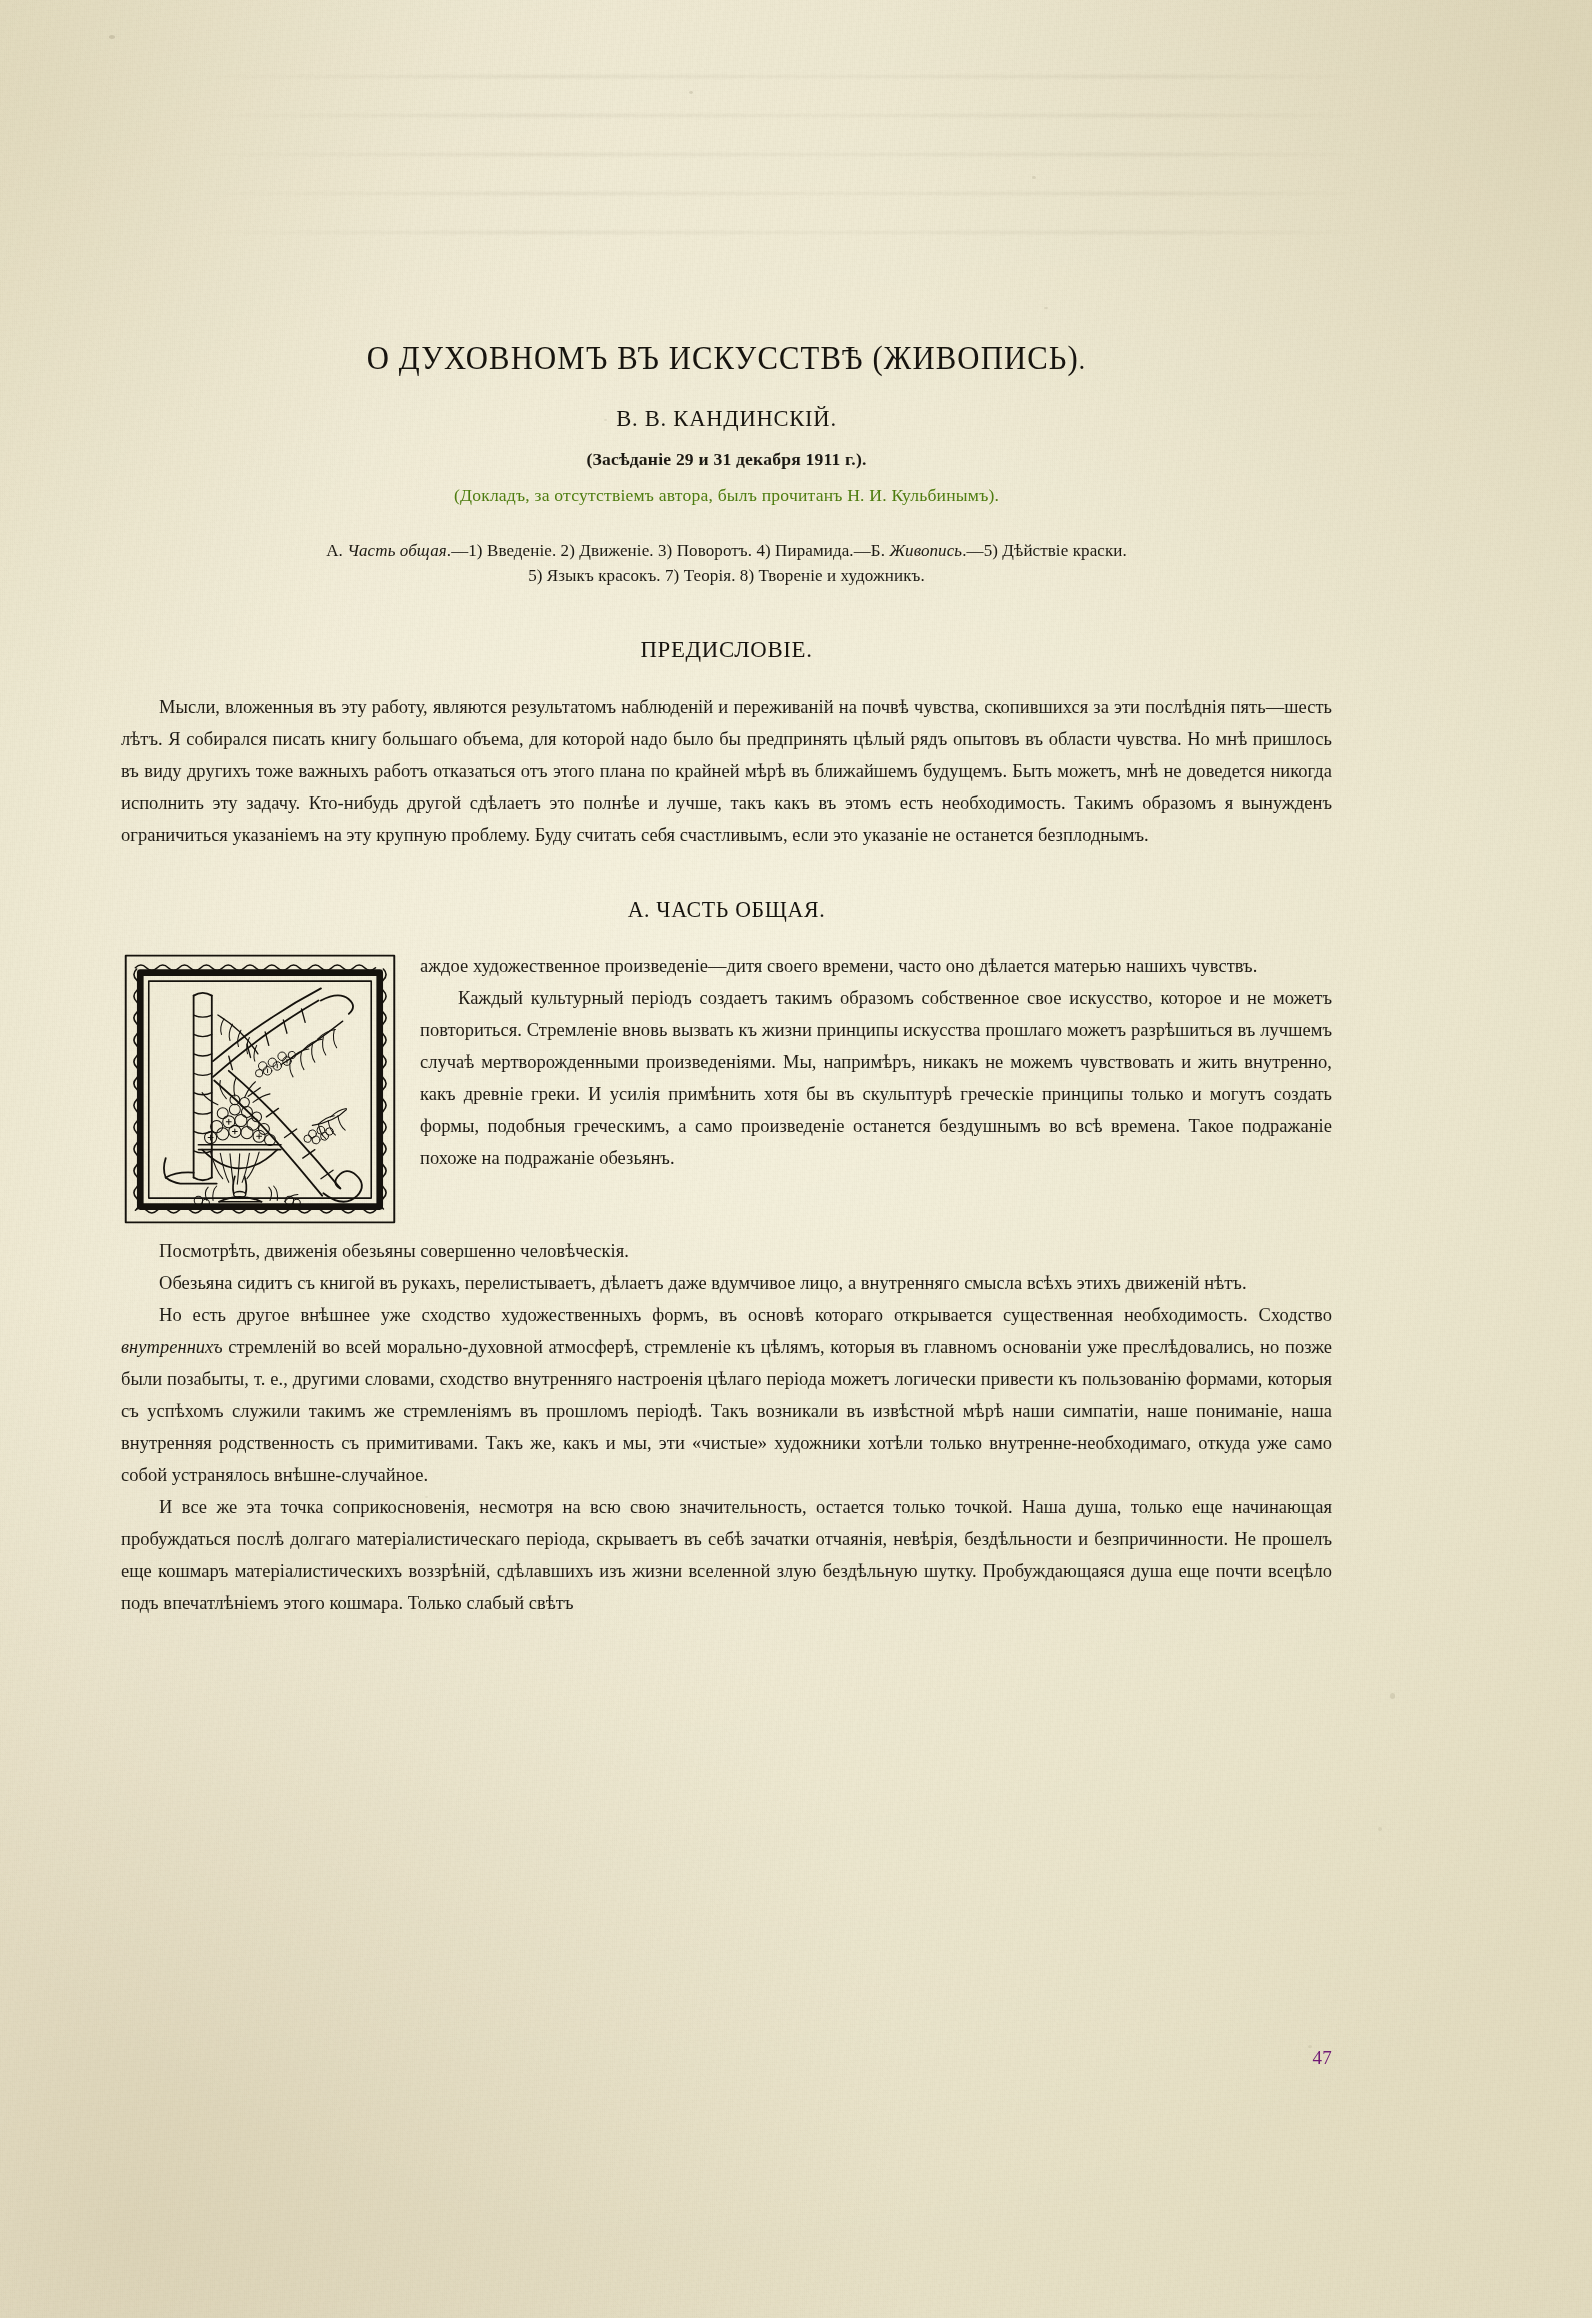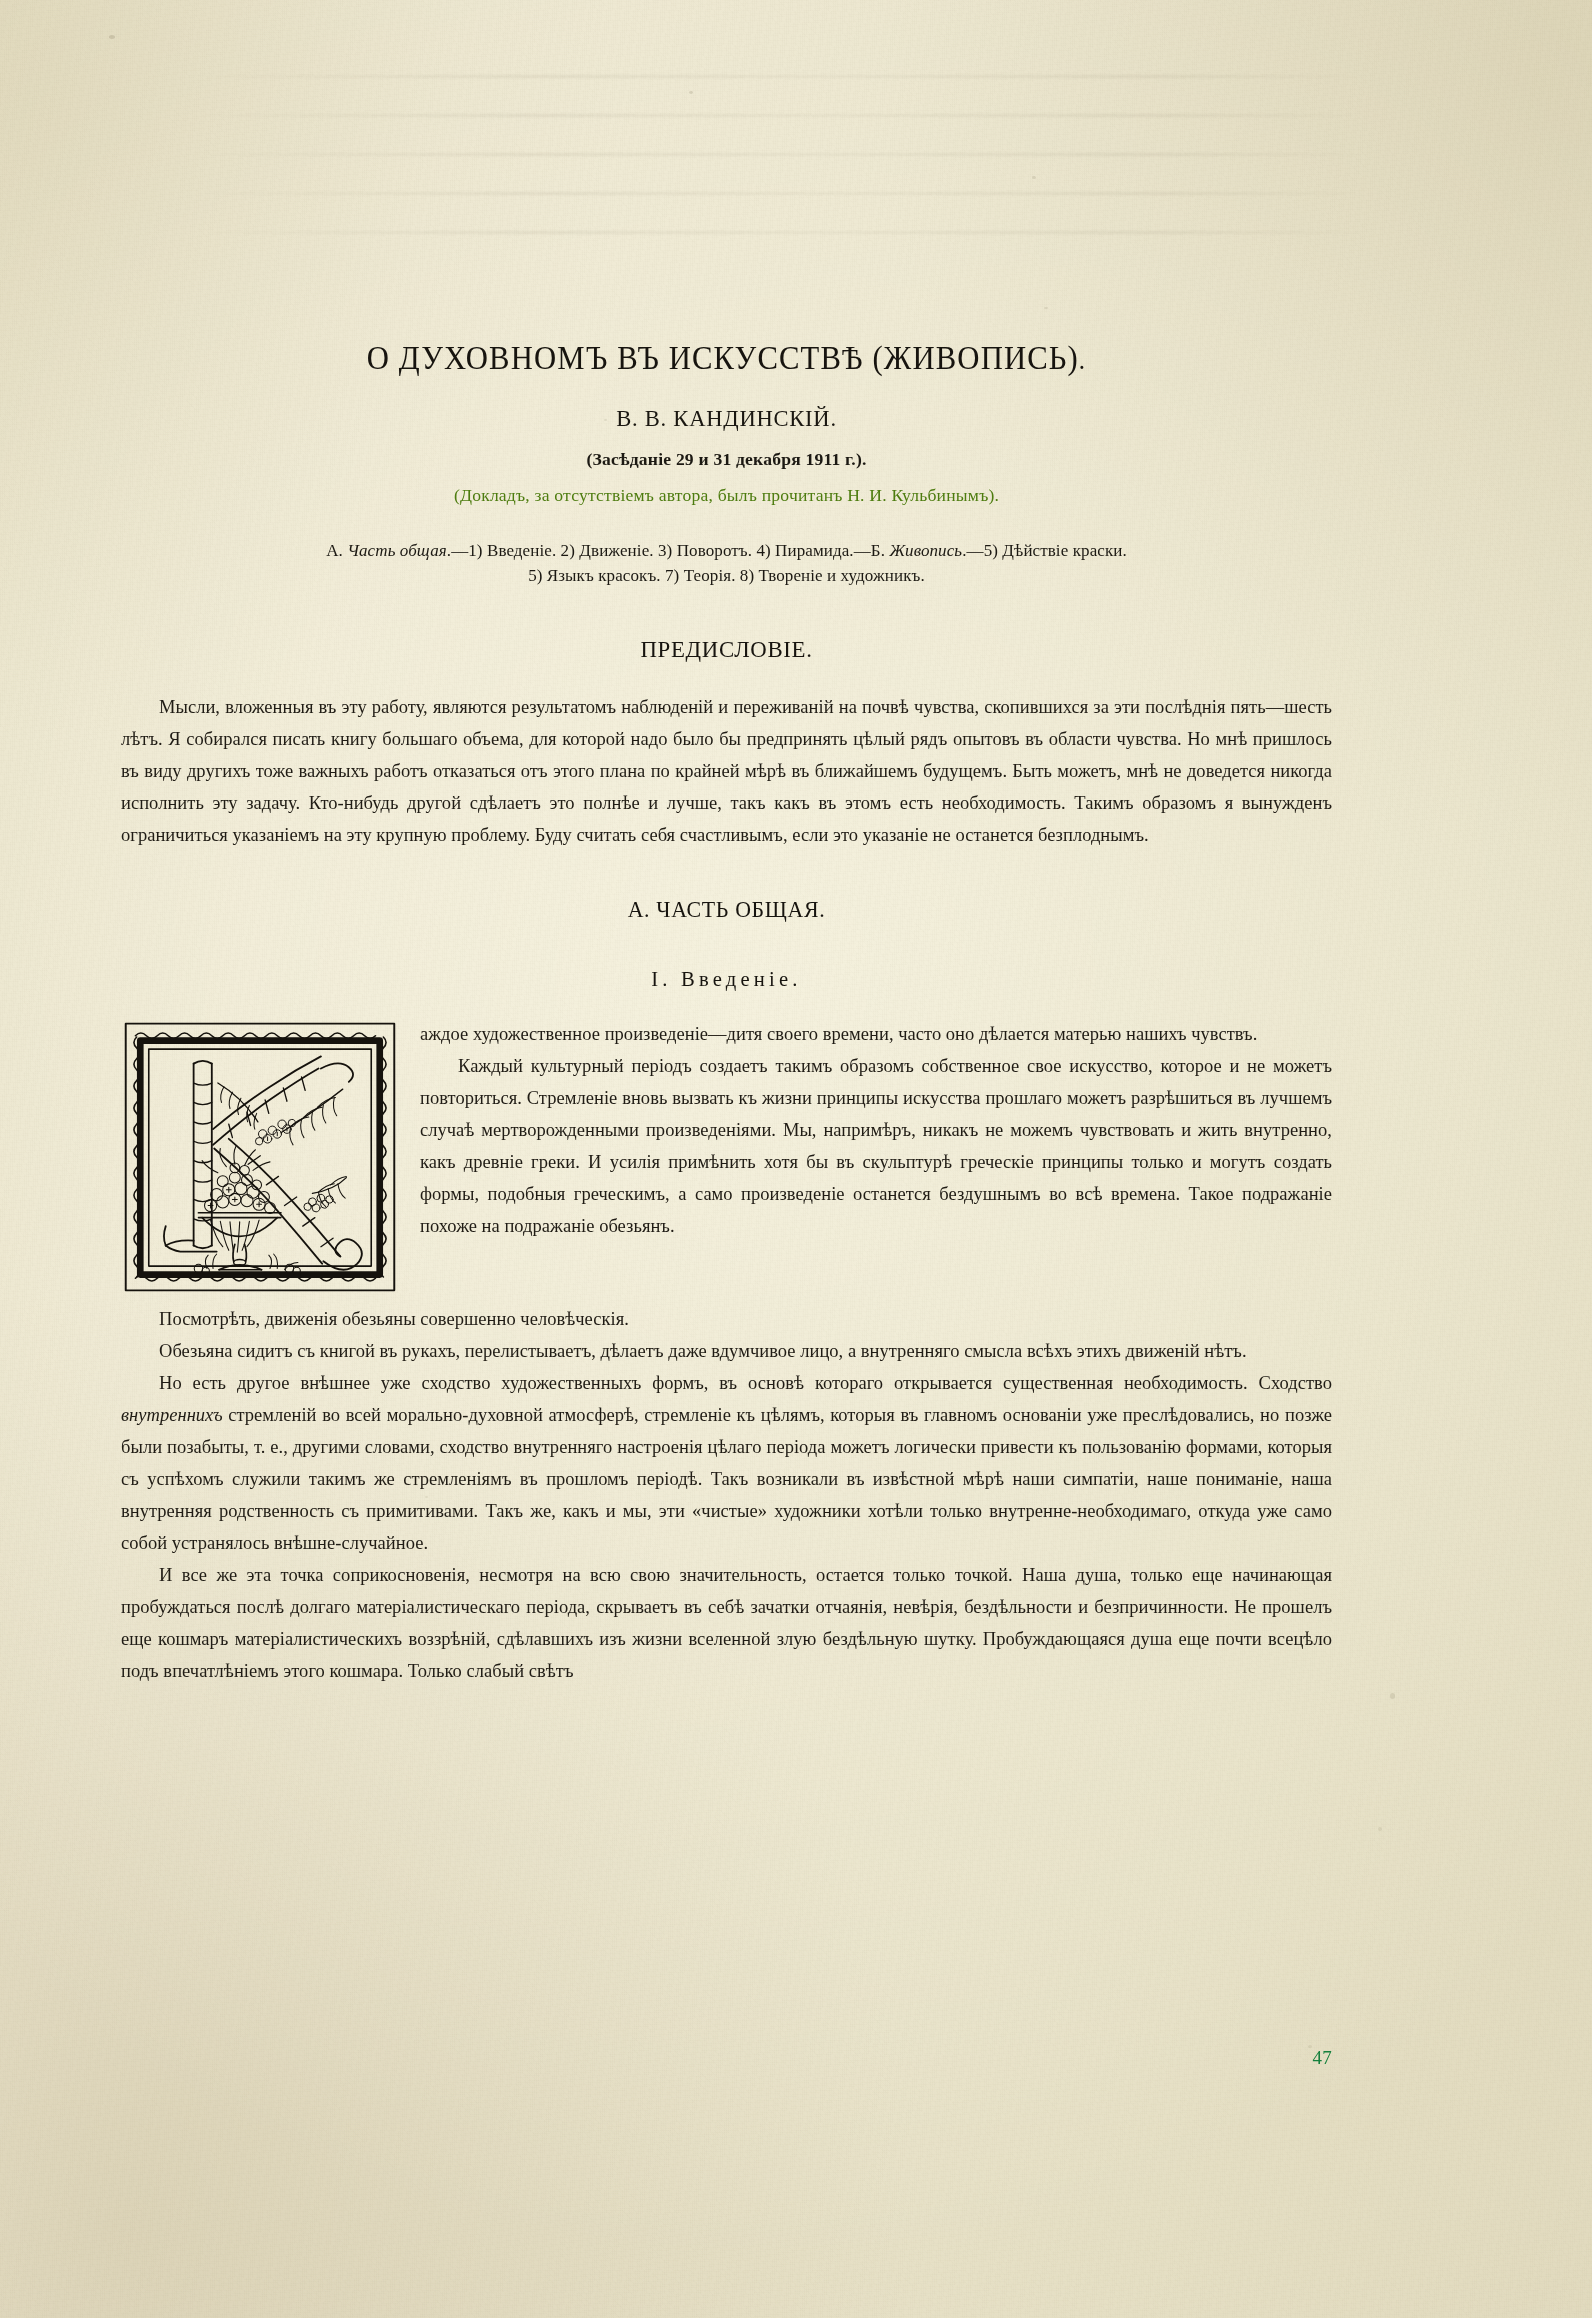--- a/index.html
+++ b/index.html
@@ -183,21 +183,21 @@
     margin-left: 299px;
   }
   .after-initial { margin-top: 0; }
 
   .pagenum {
     position: absolute;
     right: 0;
     top: 2047px;
     font-size: 19px;
     letter-spacing: 0.3px;
-    color: #15803d;
+    color: #701a75;
   }
 </style>
 </head>
 <body>
 
 <div class="paper"></div>
 <div class="grain"></div>
 <div class="showthrough"></div>
 
 <div class="fleck" style="left:109px;  top:35px;   width:5.5px;  height:3.6px;  opacity:.5;"></div>
@@ -225,21 +225,20 @@
       <span>А. </span><i>Часть общая</i><span>.—1) Введеніе. 2) Движеніе. 3) Поворотъ. 4) Пирамида.—</span><span>Б. </span><i>Живопись</i><span>.—5) Дѣйствіе краски.</span><br>
       <span>5) Языкъ красокъ. 7) Теорія. 8) Твореніе и художникъ.</span>
     </div>
 
     <div class="t-h2">ПРЕДИСЛОВІЕ.</div>
 
     <p class="body indent first">Мысли, вложенныя въ эту работу, являются результатомъ наблюденій и переживаній на почвѣ чувства, скопившихся за эти послѣднія пять—шесть лѣтъ. Я собирался писать книгу большаго объема, для которой надо было бы предпринять цѣлый рядъ опытовъ въ области чувства. Но мнѣ пришлось въ виду другихъ тоже важныхъ работъ отказаться отъ этого плана по крайней мѣрѣ въ ближайшемъ будущемъ. Быть можетъ, мнѣ не доведется никогда исполнить эту задачу. Кто-нибудь другой сдѣлаетъ это полнѣе и лучше, такъ какъ въ этомъ есть необходимость. Такимъ образомъ я вынужденъ ограничиться указаніемъ на эту крупную проблему. Буду считать себя счастливымъ, если это указаніе не останется безплоднымъ.</p>
 
     <div class="t-h3">А. ЧАСТЬ ОБЩАЯ.</div>
 
-    <div class="t-h4">I. Введеніе.</div>
 
     <div class="initial-block">
 
       <div class="initial-art">
         <svg viewBox="0 0 455 452" xmlns="http://www.w3.org/2000/svg">
           <g fill="none" stroke="#15120d" stroke-linecap="round" stroke-linejoin="round">
 
             <rect x="6" y="6" width="443" height="440" stroke-width="3.2"></rect>
 
             <path stroke-width="2.6" d="M22 26 q9 -9 18 0 t18 0 t18 0 t18 0 t18 0 t18 0 t18 0 t18 0 t18 0 t18 0 t18 0 t18 0 t18 0 t18 0 t18 0 t18 0 t18 0 t18 0 t18 0 t18 0 t18 0 t18 0"></path>

